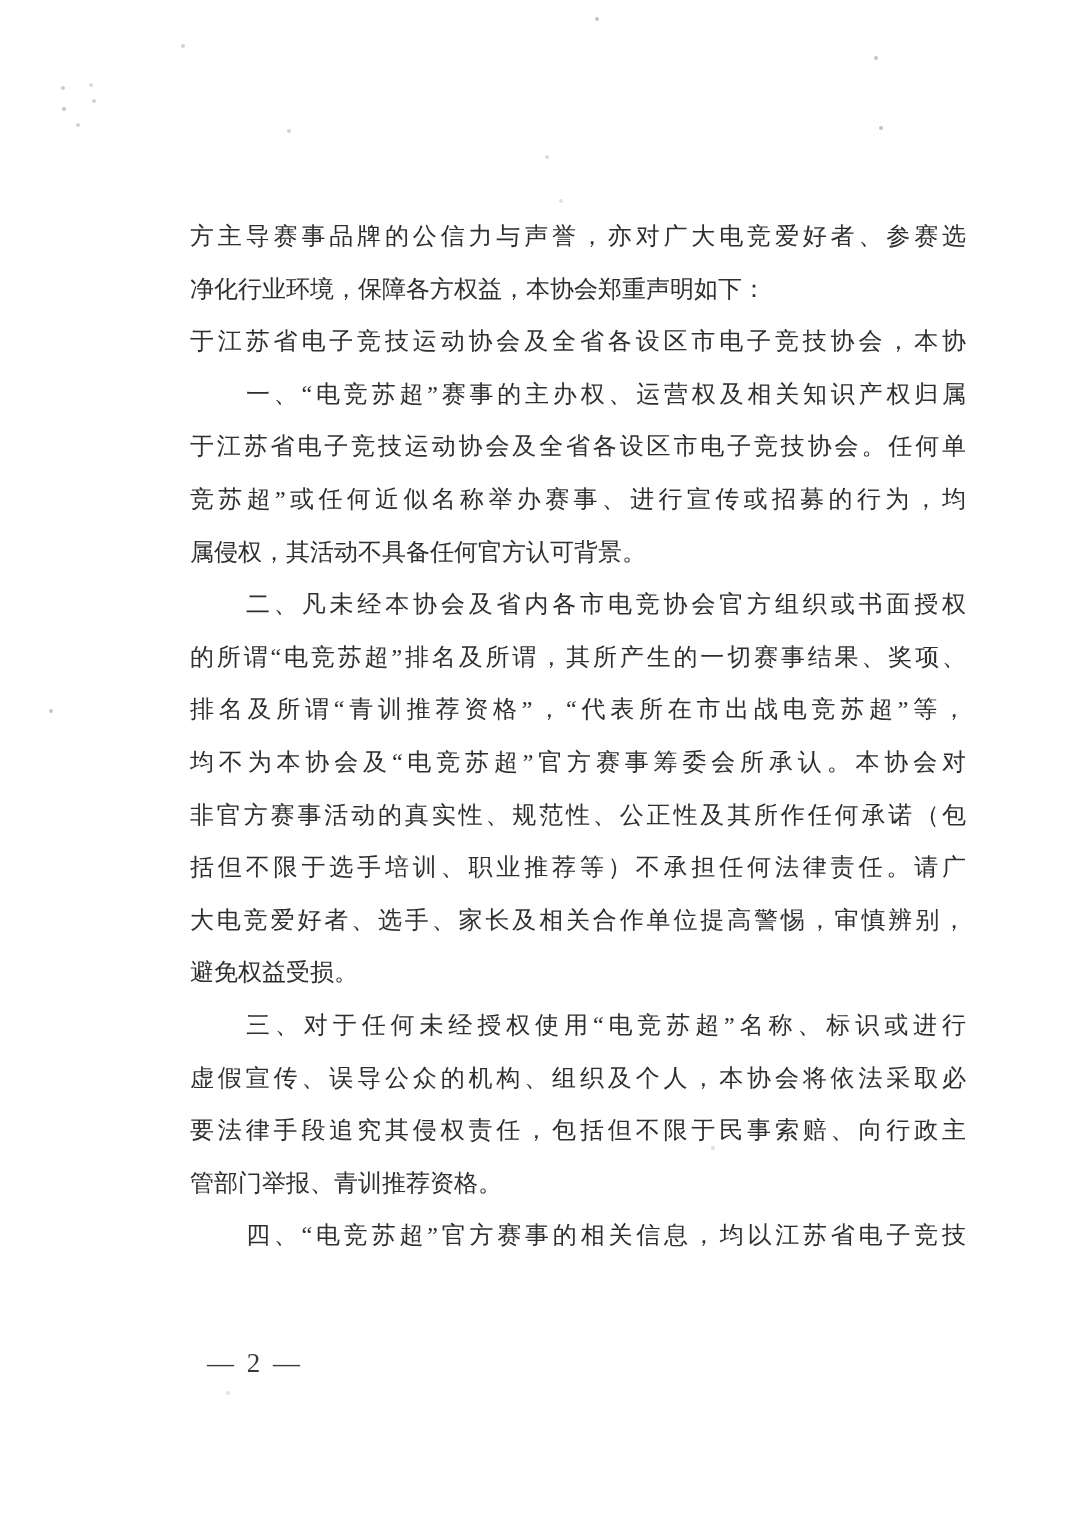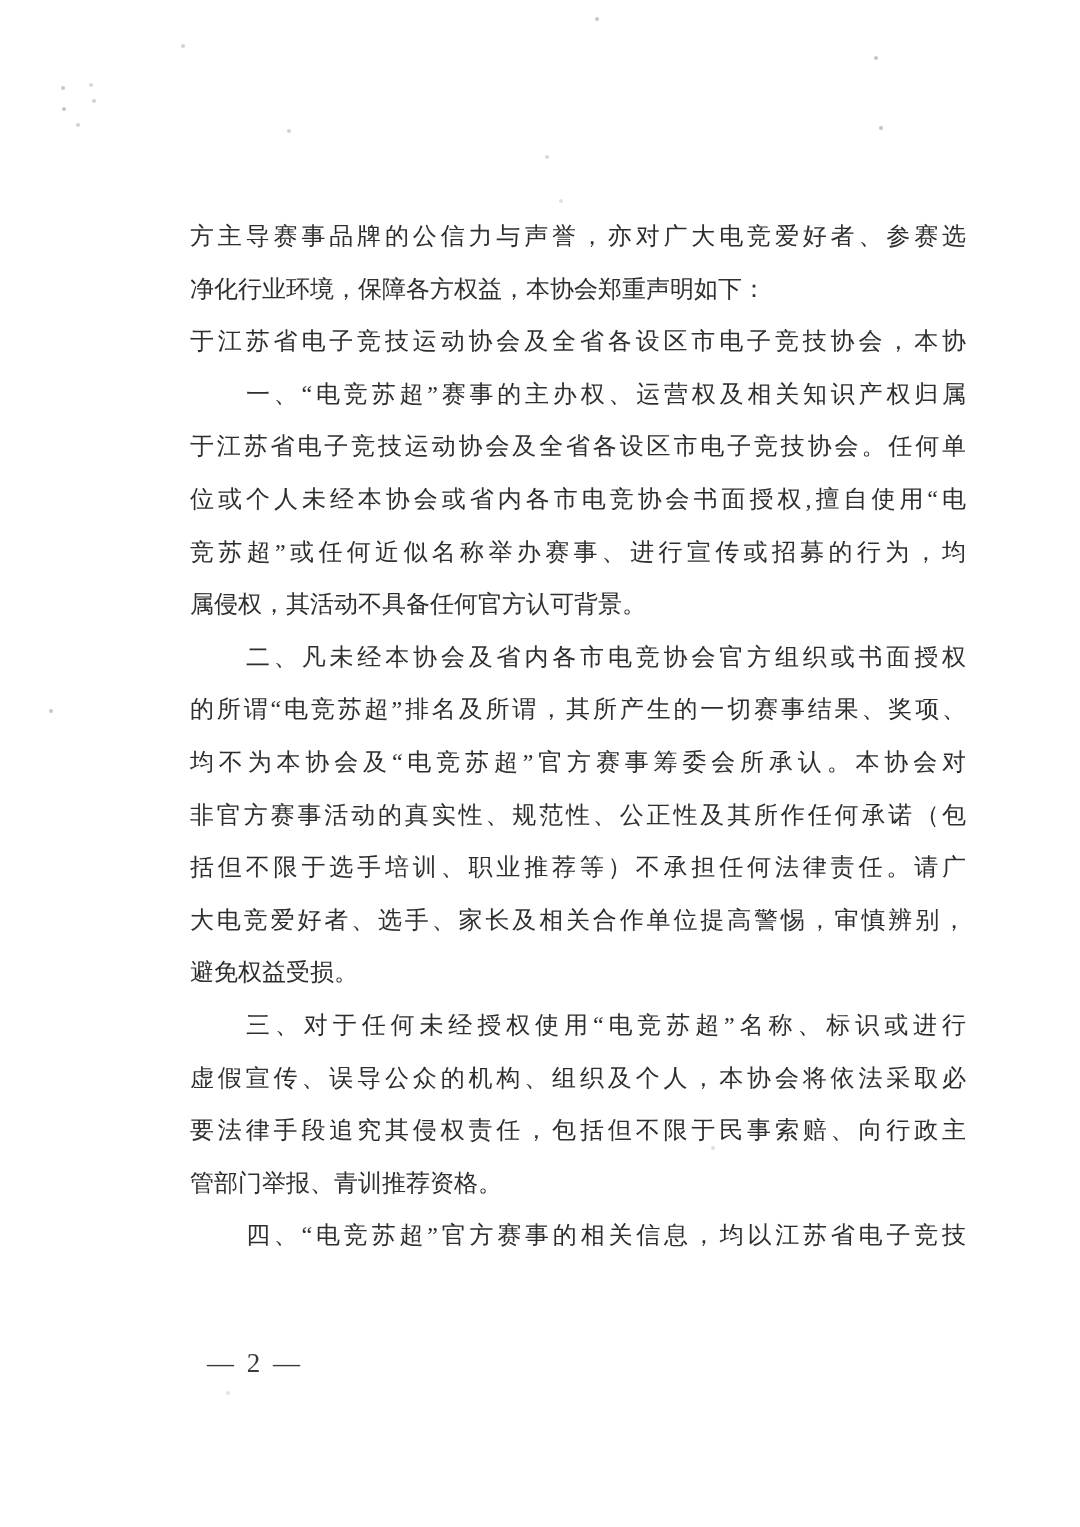--- a/index.html
+++ b/index.html
@@ -77,25 +77,25 @@
 
 <div class="page">
   <div class="specks"></div>
 
   <div class="doc">
     <div class="line">方主导赛事品牌的公信力与声誉，亦对广大电竞爱好者、参赛选</div>
     <div class="line end">净化行业环境，保障各方权益，本协会郑重声明如下：</div>
     <div class="line">于江苏省电子竞技运动协会及全省各设区市电子竞技协会，本协</div>
     <div class="line indent">一、“电竞苏超”赛事的主办权、运营权及相关知识产权归属</div>
     <div class="line">于江苏省电子竞技运动协会及全省各设区市电子竞技协会。任何单</div>
-    <div class="line">位或个人未经本协会或省内各市电竞协会书面授权,擅自使用“电</div>
     <div class="line">竞苏超”或任何近似名称举办赛事、进行宣传或招募的行为，均</div>
     <div class="line end">属侵权，其活动不具备任何官方认可背景。</div>
     <div class="line indent">二、凡未经本协会及省内各市电竞协会官方组织或书面授权</div>
     <div class="line">的所谓“电竞苏超”排名及所谓，其所产生的一切赛事结果、奖项、</div>
+    <div class="line">排名及所谓“青训推荐资格”，“代表所在市出战电竞苏超”等，</div>
     <div class="line">均不为本协会及“电竞苏超”官方赛事筹委会所承认。本协会对</div>
     <div class="line">非官方赛事活动的真实性、规范性、公正性及其所作任何承诺（包</div>
     <div class="line">括但不限于选手培训、职业推荐等）不承担任何法律责任。请广</div>
     <div class="line">大电竞爱好者、选手、家长及相关合作单位提高警惕，审慎辨别，</div>
     <div class="line end">避免权益受损。</div>
     <div class="line indent">三、对于任何未经授权使用“电竞苏超”名称、标识或进行</div>
     <div class="line">虚假宣传、误导公众的机构、组织及个人，本协会将依法采取必</div>
     <div class="line">要法律手段追究其侵权责任，包括但不限于民事索赔、向行政主</div>
     <div class="line end">管部门举报、青训推荐资格。</div>
     <div class="line indent">四、“电竞苏超”官方赛事的相关信息，均以江苏省电子竞技</div>

